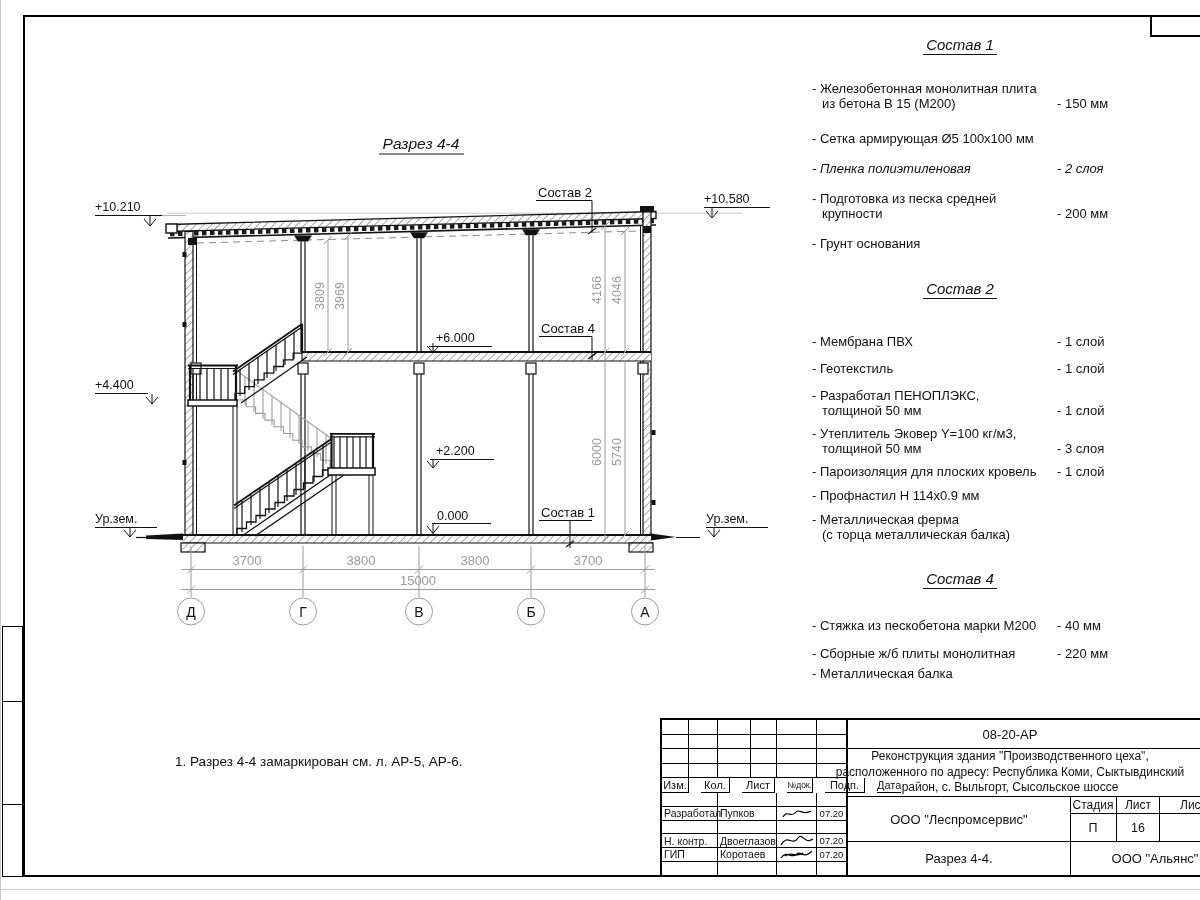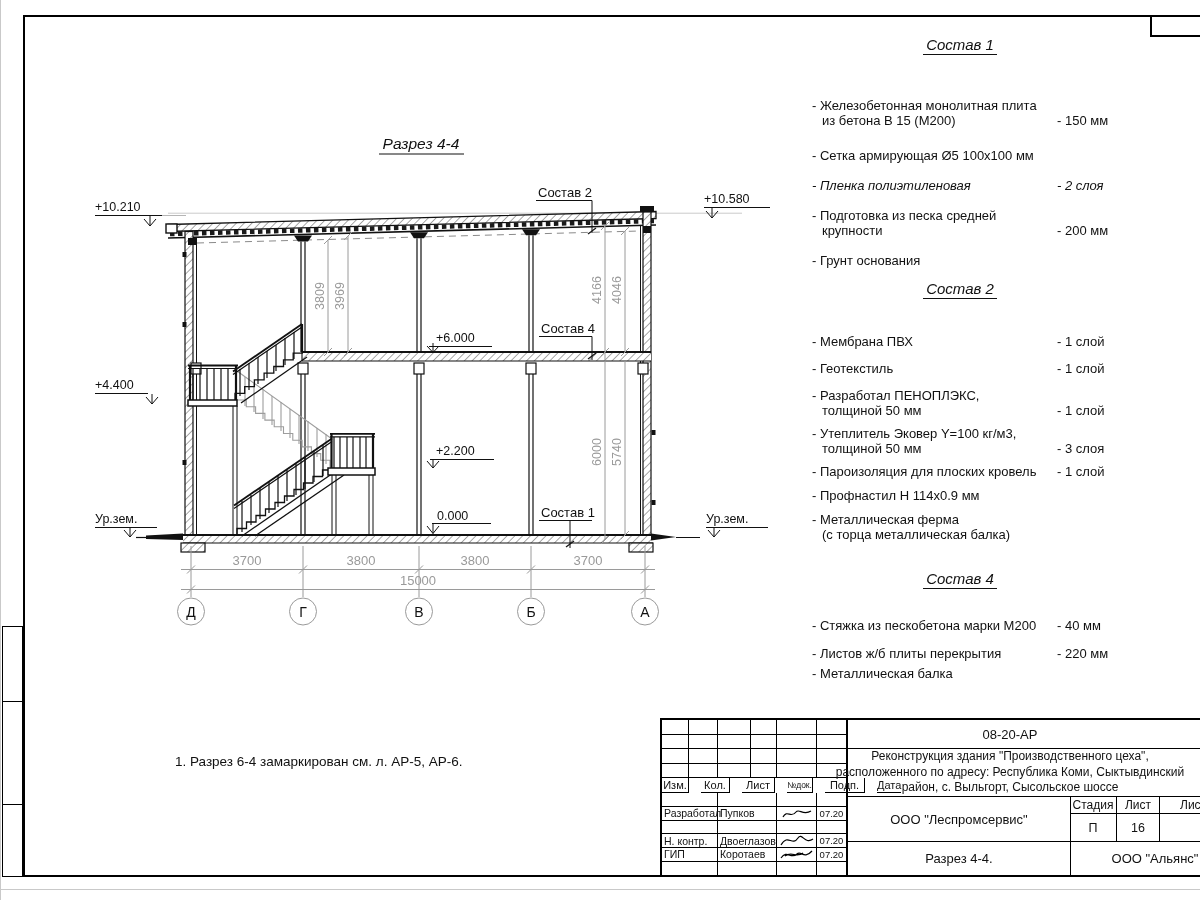--- a/index.html
+++ b/index.html
@@ -376,21 +376,21 @@
         <text x="541" y="517">Состав 1</text>
         <line x1="539" y1="520.5" x2="592" y2="520.5" stroke="#111"></line>
         <line x1="570" y1="520.5" x2="570" y2="548" stroke="#111"></line>
         <line x1="566" y1="547" x2="574" y2="541" stroke="#111" stroke-width="1.2"></line>
       </g>
     </g>
   </svg>
 
   <div class="abs spec" style="left:800px;top:36px;">
     <div class="spec-h"><span>Состав 1</span></div>
-    <div class="item" style="margin-top:45px;">
+    <div class="item" style="margin-top:28px;">
       <div class="it-text">
           <div>- Железобетонная  монолитная плита</div>
           <div class="l2">из бетона В 15 (М200)</div>
         </div>
       <div class="it-val">- 150 мм</div>
     </div>
     <div class="item" style="margin-top:20px;">
       <div class="it-text">
           <div>- Сетка армирующая Ø5 100х100 мм</div>
         </div>
@@ -469,33 +469,33 @@
   <div class="abs spec" style="left:800px;top:570px;">
     <div class="spec-h"><span>Состав 4</span></div>
     <div class="item" style="margin-top:31px;">
       <div class="it-text">
           <div>- Стяжка из пескобетона марки М200</div>
         </div>
       <div class="it-val">- 40 мм</div>
     </div>
     <div class="item" style="margin-top:13px;">
       <div class="it-text">
-          <div>- Листов ж/б плиты перекрытия</div>
+          <div>- Сборные ж/б плиты монолитная</div>
         </div>
       <div class="it-val">- 220 мм</div>
     </div>
     <div class="item" style="margin-top:5px;">
       <div class="it-text">
           <div>- Металлическая балка</div>
         </div>
 
     </div>
   </div>
 
-  <div class="abs note" style="left:175px;top:754px;">1. Разрез 6-4 замаркирован см. л. АР-5, АР-6.</div>
+  <div class="abs note" style="left:175px;top:754px;">1. Разрез 4-4 замаркирован см. л. АР-5, АР-6.</div>
 
   <div class="abs tb">
     <div class="tb-left">
       <div class="rev">
         <i></i>
           <i></i>
           <i></i>
           <i></i>
           <i></i>
           <i></i>

